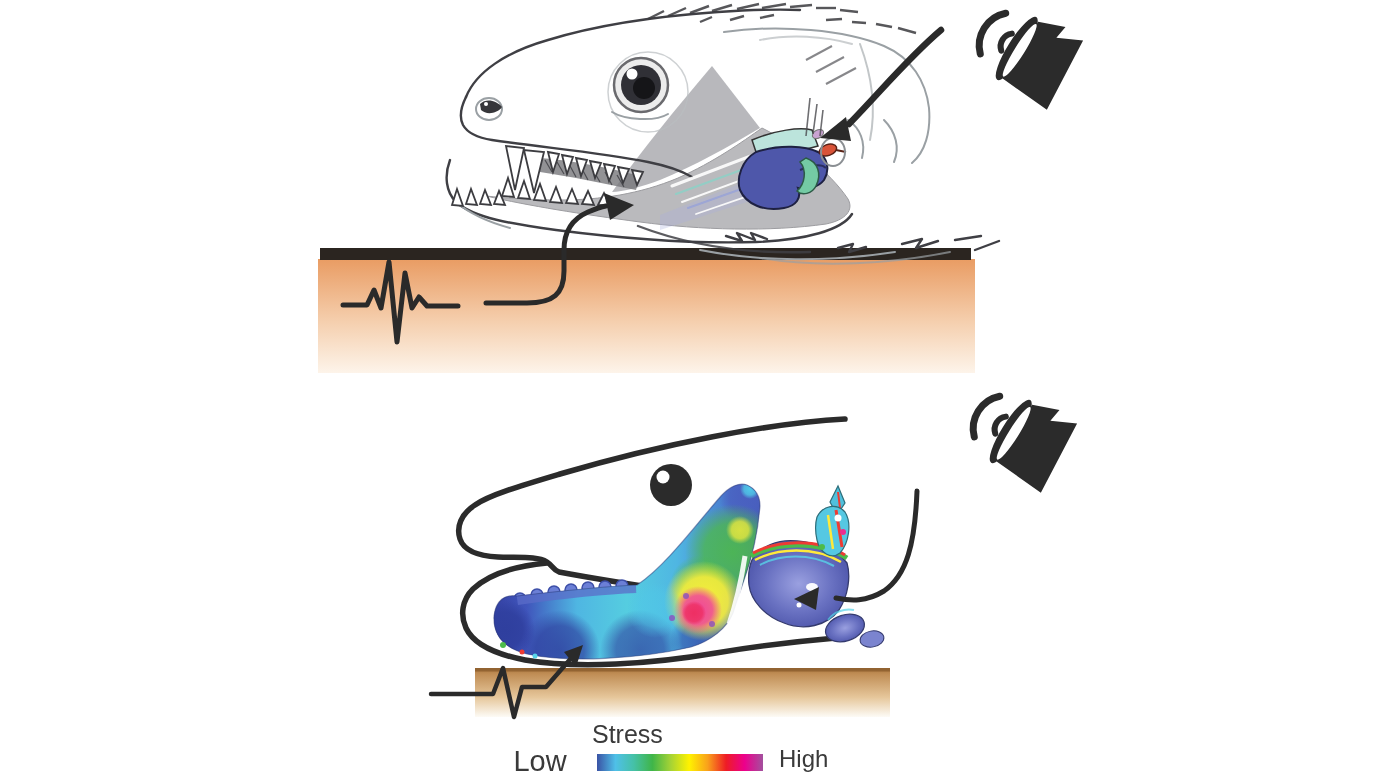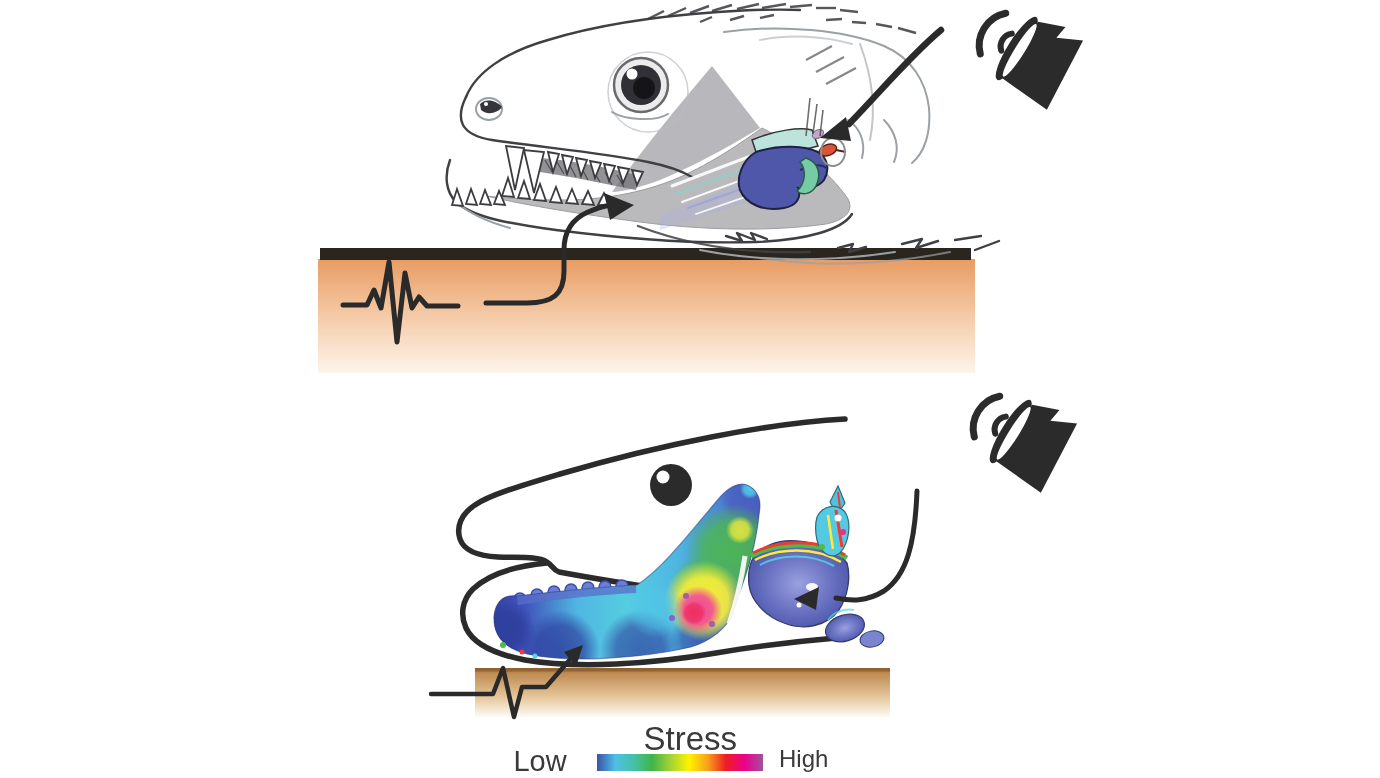--- a/index.html
+++ b/index.html
@@ -5,21 +5,21 @@
   html,body{margin:0;padding:0;background:#fff;}
   #stage{position:relative;width:1380px;height:778px;background:#ffffff;overflow:hidden;
          font-family:"Liberation Sans", sans-serif;}
   svg{position:absolute;left:0;top:0;}
   .sk   {stroke:#3f3f44;stroke-width:2.4;fill:none;stroke-linecap:round;stroke-linejoin:round;}
   .sk-l {stroke:#9aa0a4;stroke-width:2;fill:none;stroke-linecap:round;}
   .ol   {stroke:#2b2b2b;stroke-width:5.5;fill:none;stroke-linecap:round;stroke-linejoin:round;}
   .arr  {stroke:#2a2a2a;fill:none;stroke-linecap:round;stroke-linejoin:round;}
   .ah   {fill:#2a2a2a;}
   .legend-text{position:absolute;color:#3a3a3a;line-height:1;}
-  #legend-title{left:561px;top:722px;width:176px;text-align:right;font-size:33px;}
+  #legend-title{left:592px;top:722px;width:176px;text-align:left;font-size:25px;}
   #legend-low{left:495px;top:747px;width:90px;text-align:center;font-size:29px;}
   #legend-high{left:779px;top:747px;width:120px;text-align:left;font-size:24px;}
   #legend-bar{position:absolute;left:597px;top:754px;width:166px;height:17px;}
 </style>
 </head>
 <body>
 
 <div id="stage">
 <svg width="1380" height="778" viewBox="0 0 1380 778">
   <defs>

